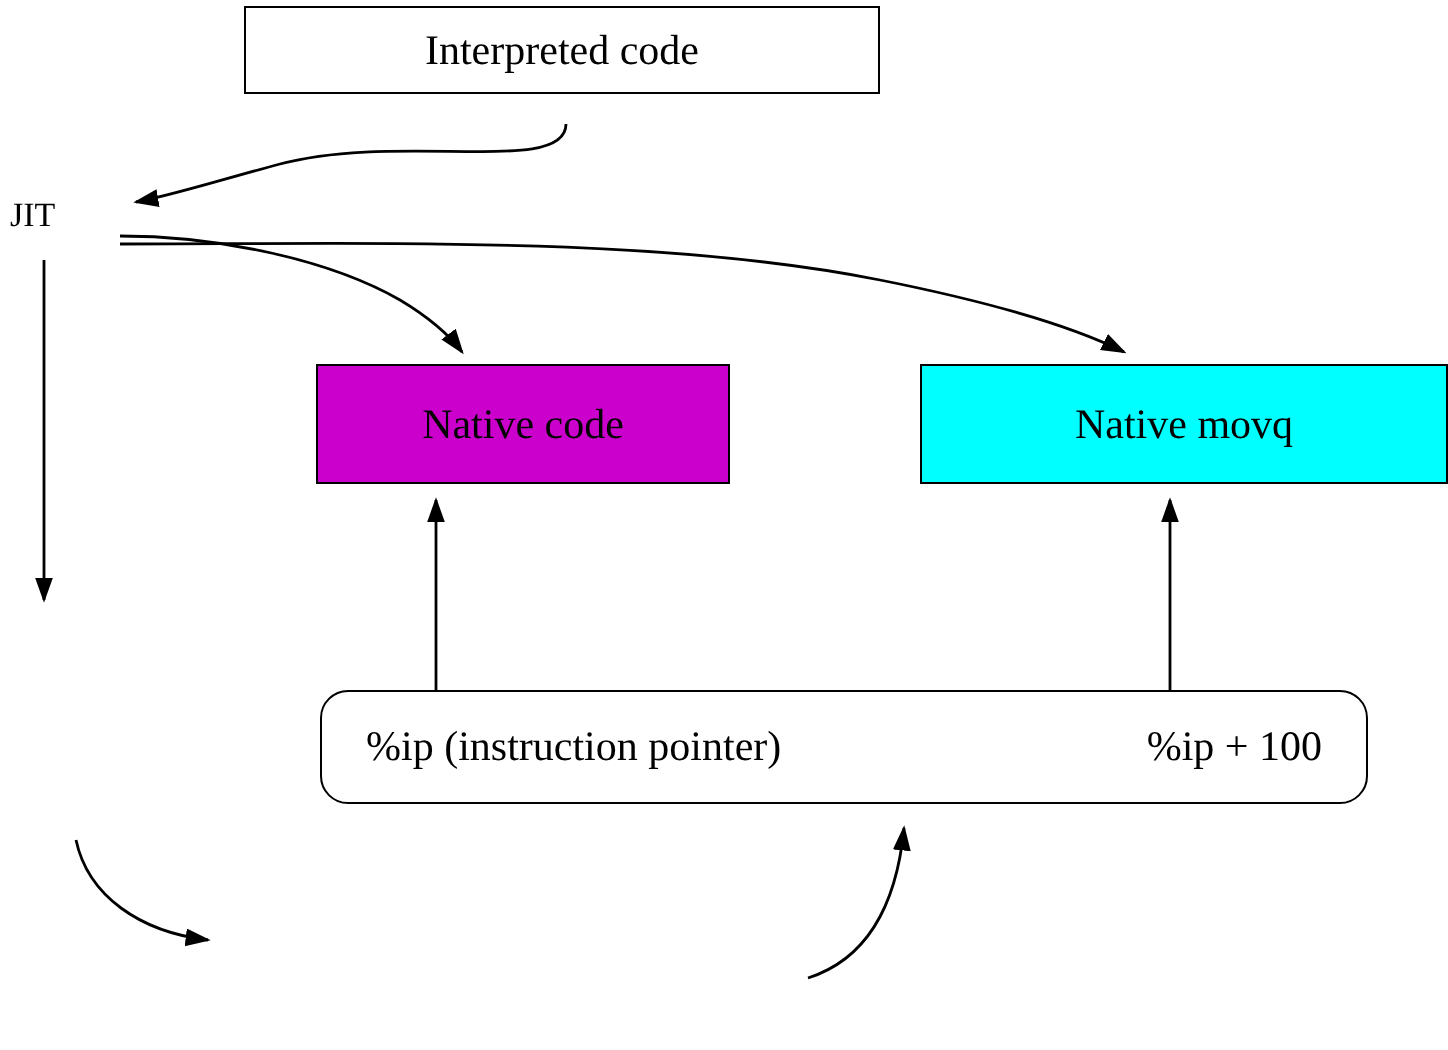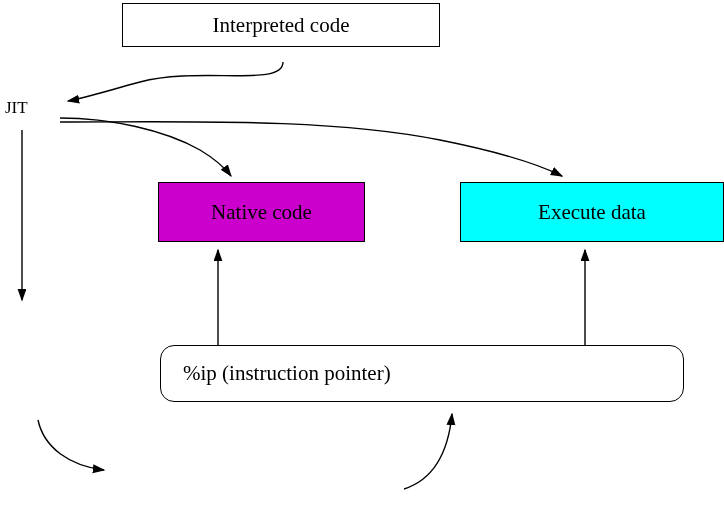--- a/index.html
+++ b/index.html
@@ -123,24 +123,25 @@
 
   <div class="box" id="box-interpreted">
     <span>Interpreted code</span>
   </div>
 
   <div class="box" id="box-native-code">
     <span>Native code</span>
   </div>
 
   <div class="box" id="box-native-data">
-    <span>Execute data</span>
+    <span>Native movq</span>
   </div>
 
   <div class="box" id="box-ip">
     <span class="ip-left">%ip (instruction pointer)</span>
+    <span class="ip-right">%ip + 100</span>
   </div>
 
   <div class="label" id="label-jit">JIT</div>
 
 
 
 </div>
 
 </body></html>

